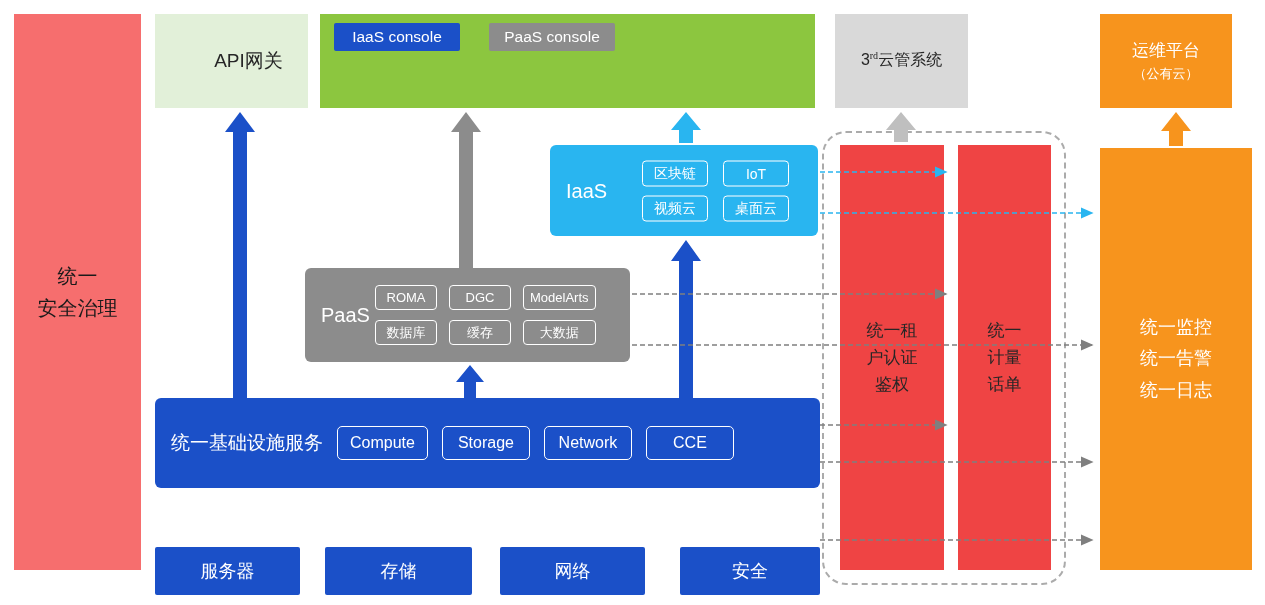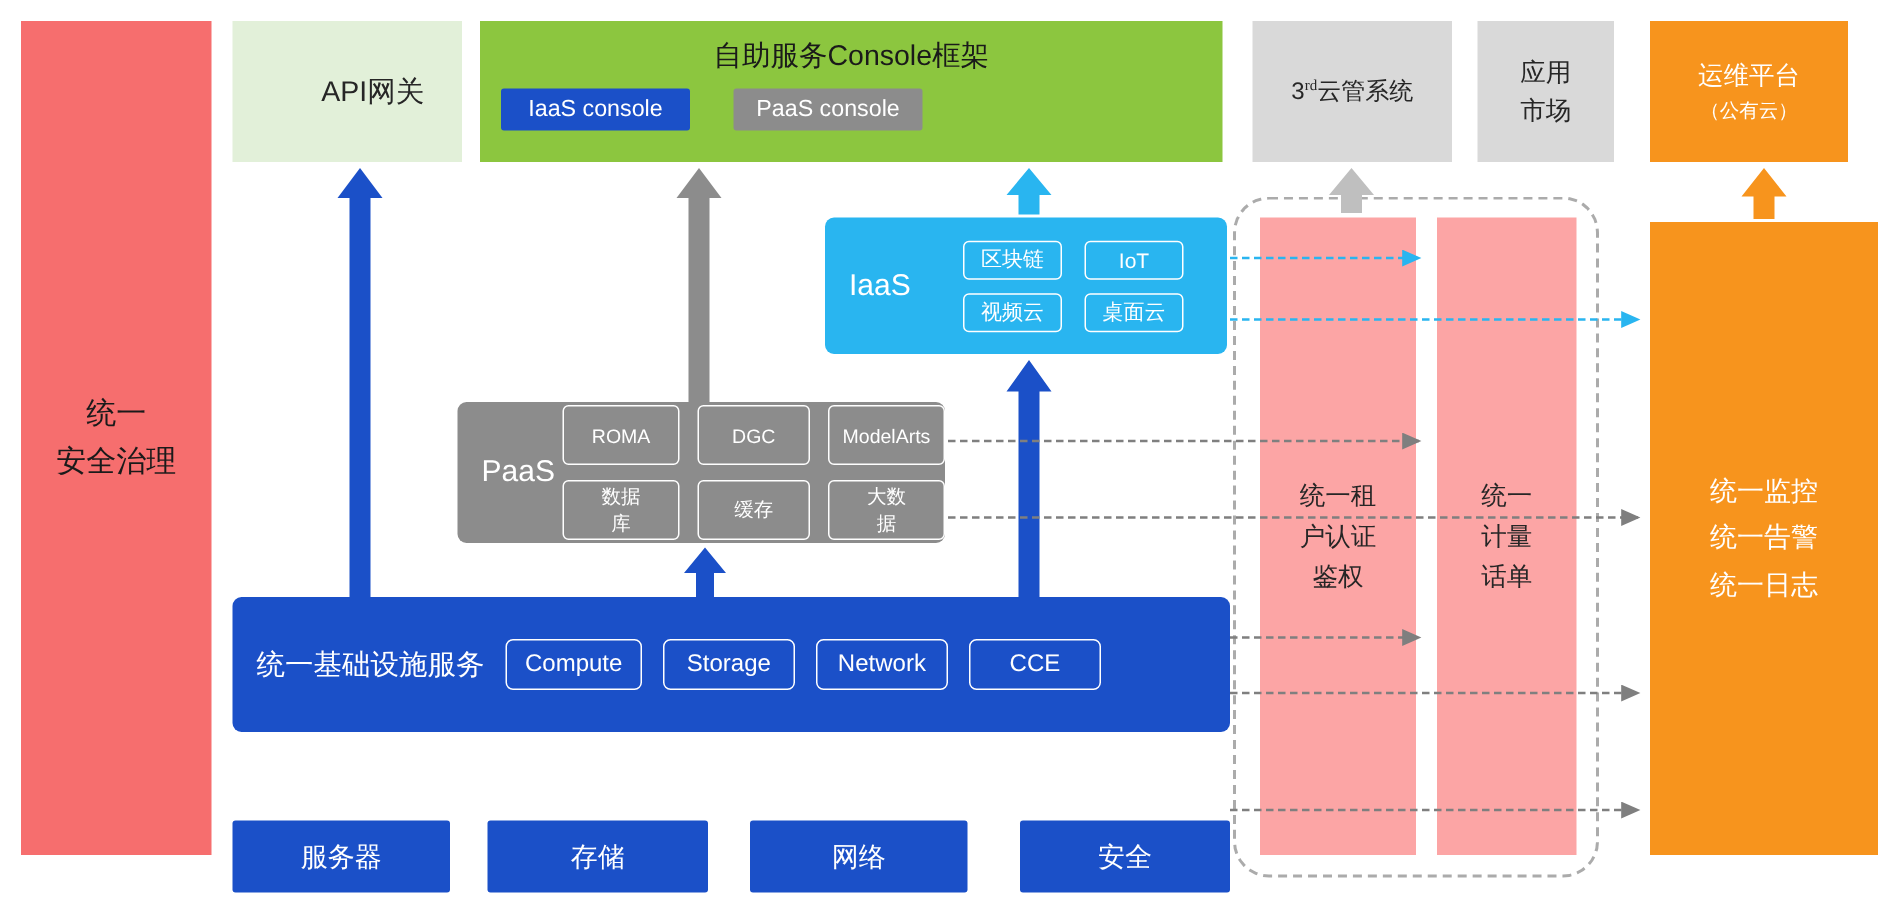--- a/index.html
+++ b/index.html
@@ -34,38 +34,38 @@
   
   .saas-box { left: 550px; top: 145px; width: 268px; height: 91px; background: #29B5F0; border-radius: 6px; display: block; }
   .layer-label { position: absolute; left: 16px; top: 50%; transform: translateY(-50%); color: #ffffff; font-size: 20px; }
   .saas-chips { position: absolute; left: 92px; top: 50%; transform: translateY(-50%); display: grid; grid-template-columns: repeat(2, auto); gap: 9px 15px; }
   .chip { display: flex; align-items: center; justify-content: center; border: 1.5px solid #ffffff; border-radius: 4px; color: #ffffff; }
   .saas-chips .chip { min-width: 66px; height: 26px; font-size: 14px; padding: 0 8px; }
 
   
   .paas-box { left: 305px; top: 268px; width: 325px; height: 94px; background: #8C8C8C; border-radius: 6px; display: block; }
   .paas-chips { position: absolute; left: 70px; top: 50%; transform: translateY(-50%); display: grid; grid-template-columns: repeat(3, auto); gap: 10px 12px; }
-  .paas-chips .chip { min-width: 62px; height: 40px; font-size: 13px; padding: 0 22px; }
+  .paas-chips .chip { min-width: 62px; height: 25px; font-size: 13px; padding: 0 6px; }
 
   
   .iaas-box { left: 155px; top: 398px; width: 665px; height: 90px; background: #1B50C8; border-radius: 6px; justify-content: flex-start; padding-left: 16px; }
   .iaas-label { color: #ffffff; font-size: 19px; margin-right: 14px; white-space: nowrap; }
   .iaas-chips { display: flex; gap: 14px; }
   .iaas-chips .chip { min-width: 88px; height: 34px; font-size: 16px; padding: 16px 12px; border-radius: 5px; border-width: 1.6px; }
 
   
   .found { background: #1B50C8; color: #ffffff; font-size: 18px; border-radius: 2px; top: 515px; height: 48px; margin-top: 32px; }
   .found-0 { left: 155px; width: 145px; }
   .found-1 { left: 325px; width: 147px; }
   .found-2 { left: 500px; width: 145px; }
   .found-3 { left: 680px; width: 140px; }
 
   
   .dashed-container { position: absolute; left: 822px; top: 131px; width: 244px; height: 454px; border: 2px dashed #ABABAB; border-radius: 24px; }
-  .gray-bar { background: #fca5a5; color: #262626; font-size: 17px; line-height: 1.6; top: 145px; height: 425px; }
+  .gray-bar { background: #ef4444; color: #262626; font-size: 17px; line-height: 1.6; top: 145px; height: 425px; }
   .tenant-auth-bar { left: 840px; width: 104px; }
   .metering-bar { left: 958px; width: 93px; }
   .monitor-box { left: 1100px; top: 148px; width: 152px; height: 422px; background: #F7941D; color: #ffffff; font-size: 18px; line-height: 1.75; justify-content: center; }
 
   
   .overlay { position: absolute; left: 0; top: 0; pointer-events: none; }
   .dash { fill: none; stroke-width: 1.6px; stroke-dasharray: 5 3; }
   .dash.cyan { stroke: #29B5F0; }
   .dash.gray { stroke: #7F7F7F; }
 </style>
@@ -77,35 +77,30 @@
   <div class="box security-bar">
     <span class="multiline">统一
 安全治理</span>
   </div>
 
   <div class="box api-gateway">
     <span>API网关</span>
   </div>
 
   <div class="box console-frame">
-    <div class="console-title">自助服务Console框架</div>
     <div class="console-buttons">
       <div class="console-btn iaas">IaaS console</div>
       <div class="console-btn paas">PaaS console</div>
     </div>
   </div>
 
   <div class="box third-cms">
     <span><span>3</span><sup>rd</sup><span>云管系统</span></span>
   </div>
 
-  <div class="box app-market">
-    <span class="multiline">应用
-市场</span>
-  </div>
 
   <div class="box om-platform">
     <span class="om-line1">运维平台</span>
     <span class="om-line2">（公有云）</span>
   </div>
 
   <div class="box saas-box">
     <span class="layer-label">IaaS</span>
     <div class="saas-chips">
       <span class="chip">区块链</span>

